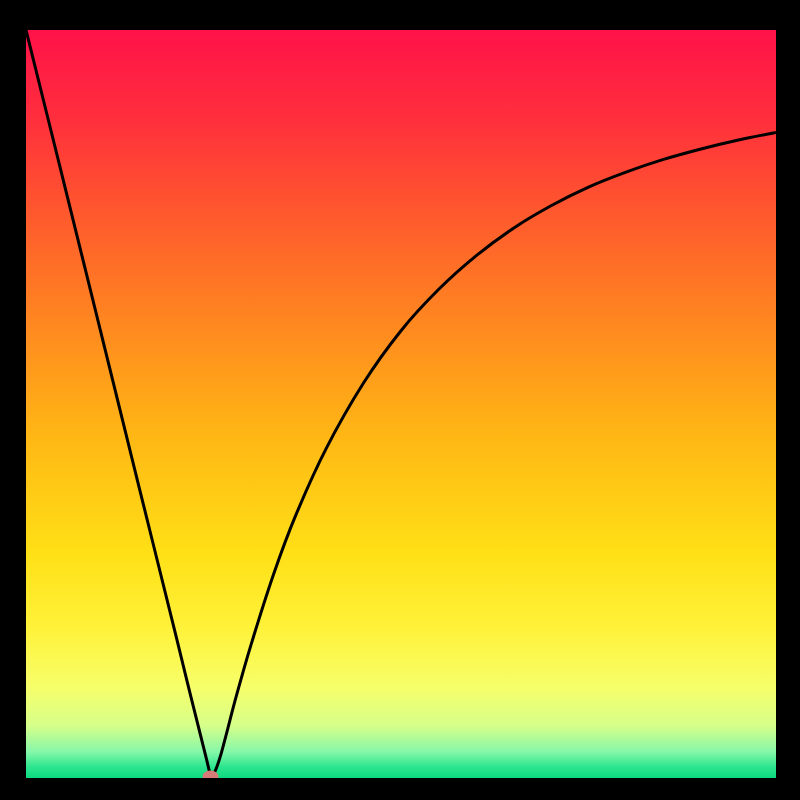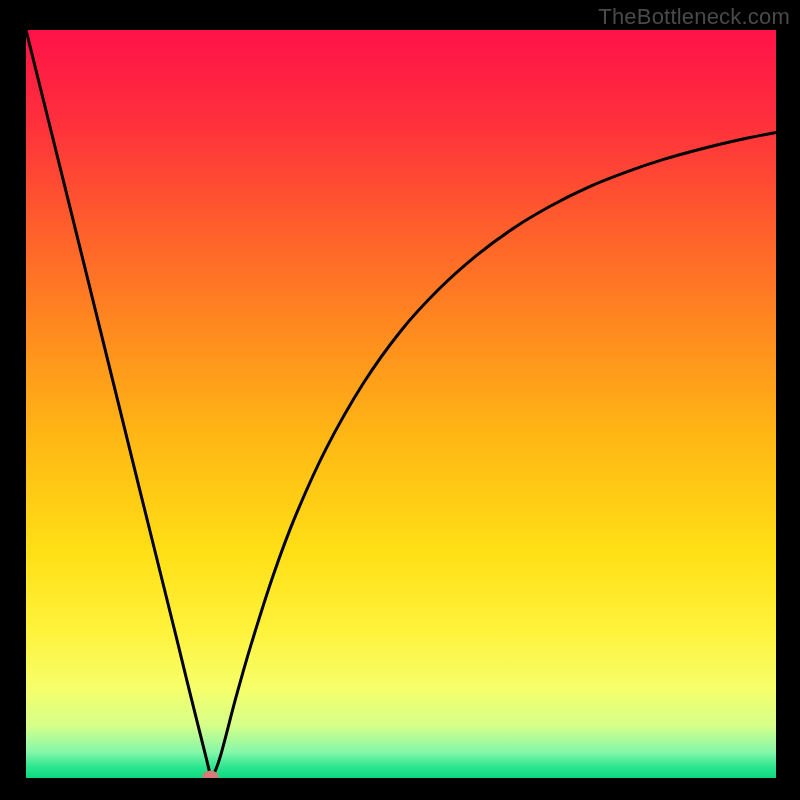--- a/index.html
+++ b/index.html
@@ -32,21 +32,20 @@
     top: 30px;
     width: 750px;
     height: 748px;
     display: block;
   }
 </style>
 </head>
 <body>
 
 <div class="frame">
-  <div class="attribution">TheBottleneck.com</div>
 
   <svg class="plot" viewBox="0 0 750 748" preserveAspectRatio="none">
     <defs>
       <linearGradient id="bg-grad" x1="0" y1="0" x2="0" y2="1">
           <stop offset="0%" stop-color="#ff1249"></stop>
           <stop offset="12%" stop-color="#ff2f3c"></stop>
           <stop offset="25%" stop-color="#ff5a2d"></stop>
           <stop offset="40%" stop-color="#ff8a1f"></stop>
           <stop offset="55.00000000000001%" stop-color="#ffb914"></stop>
           <stop offset="70%" stop-color="#ffe016"></stop>

